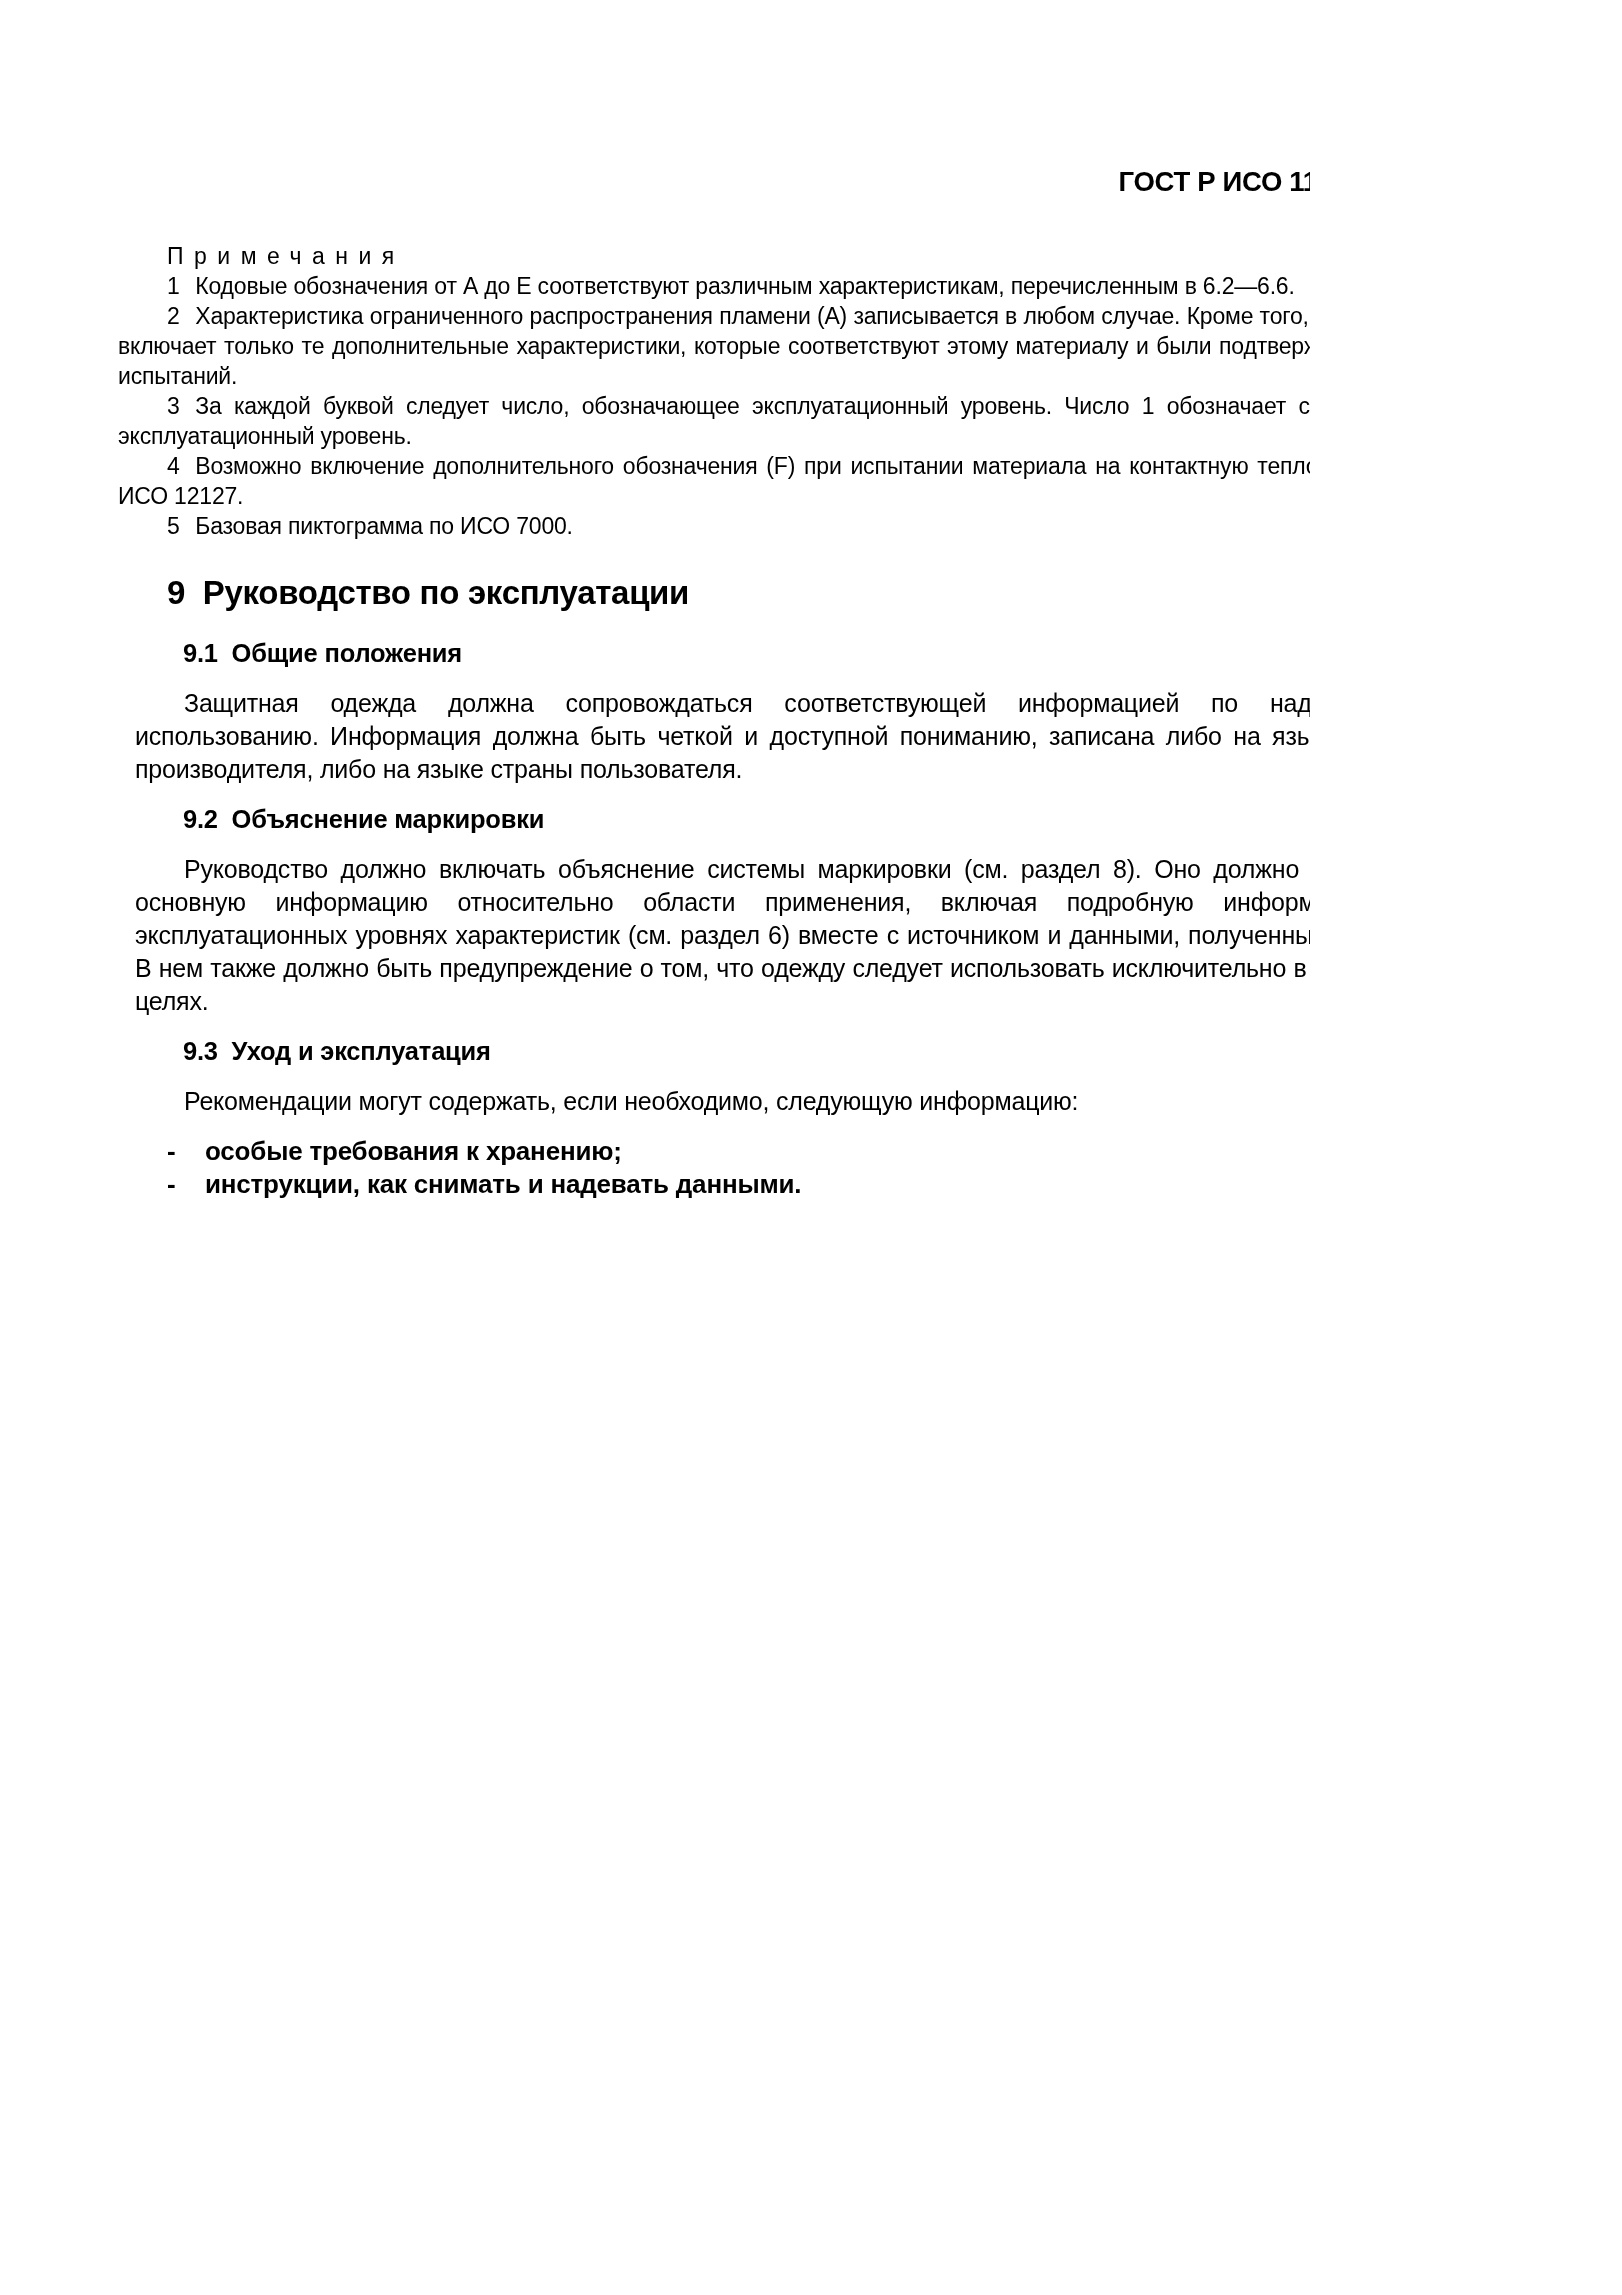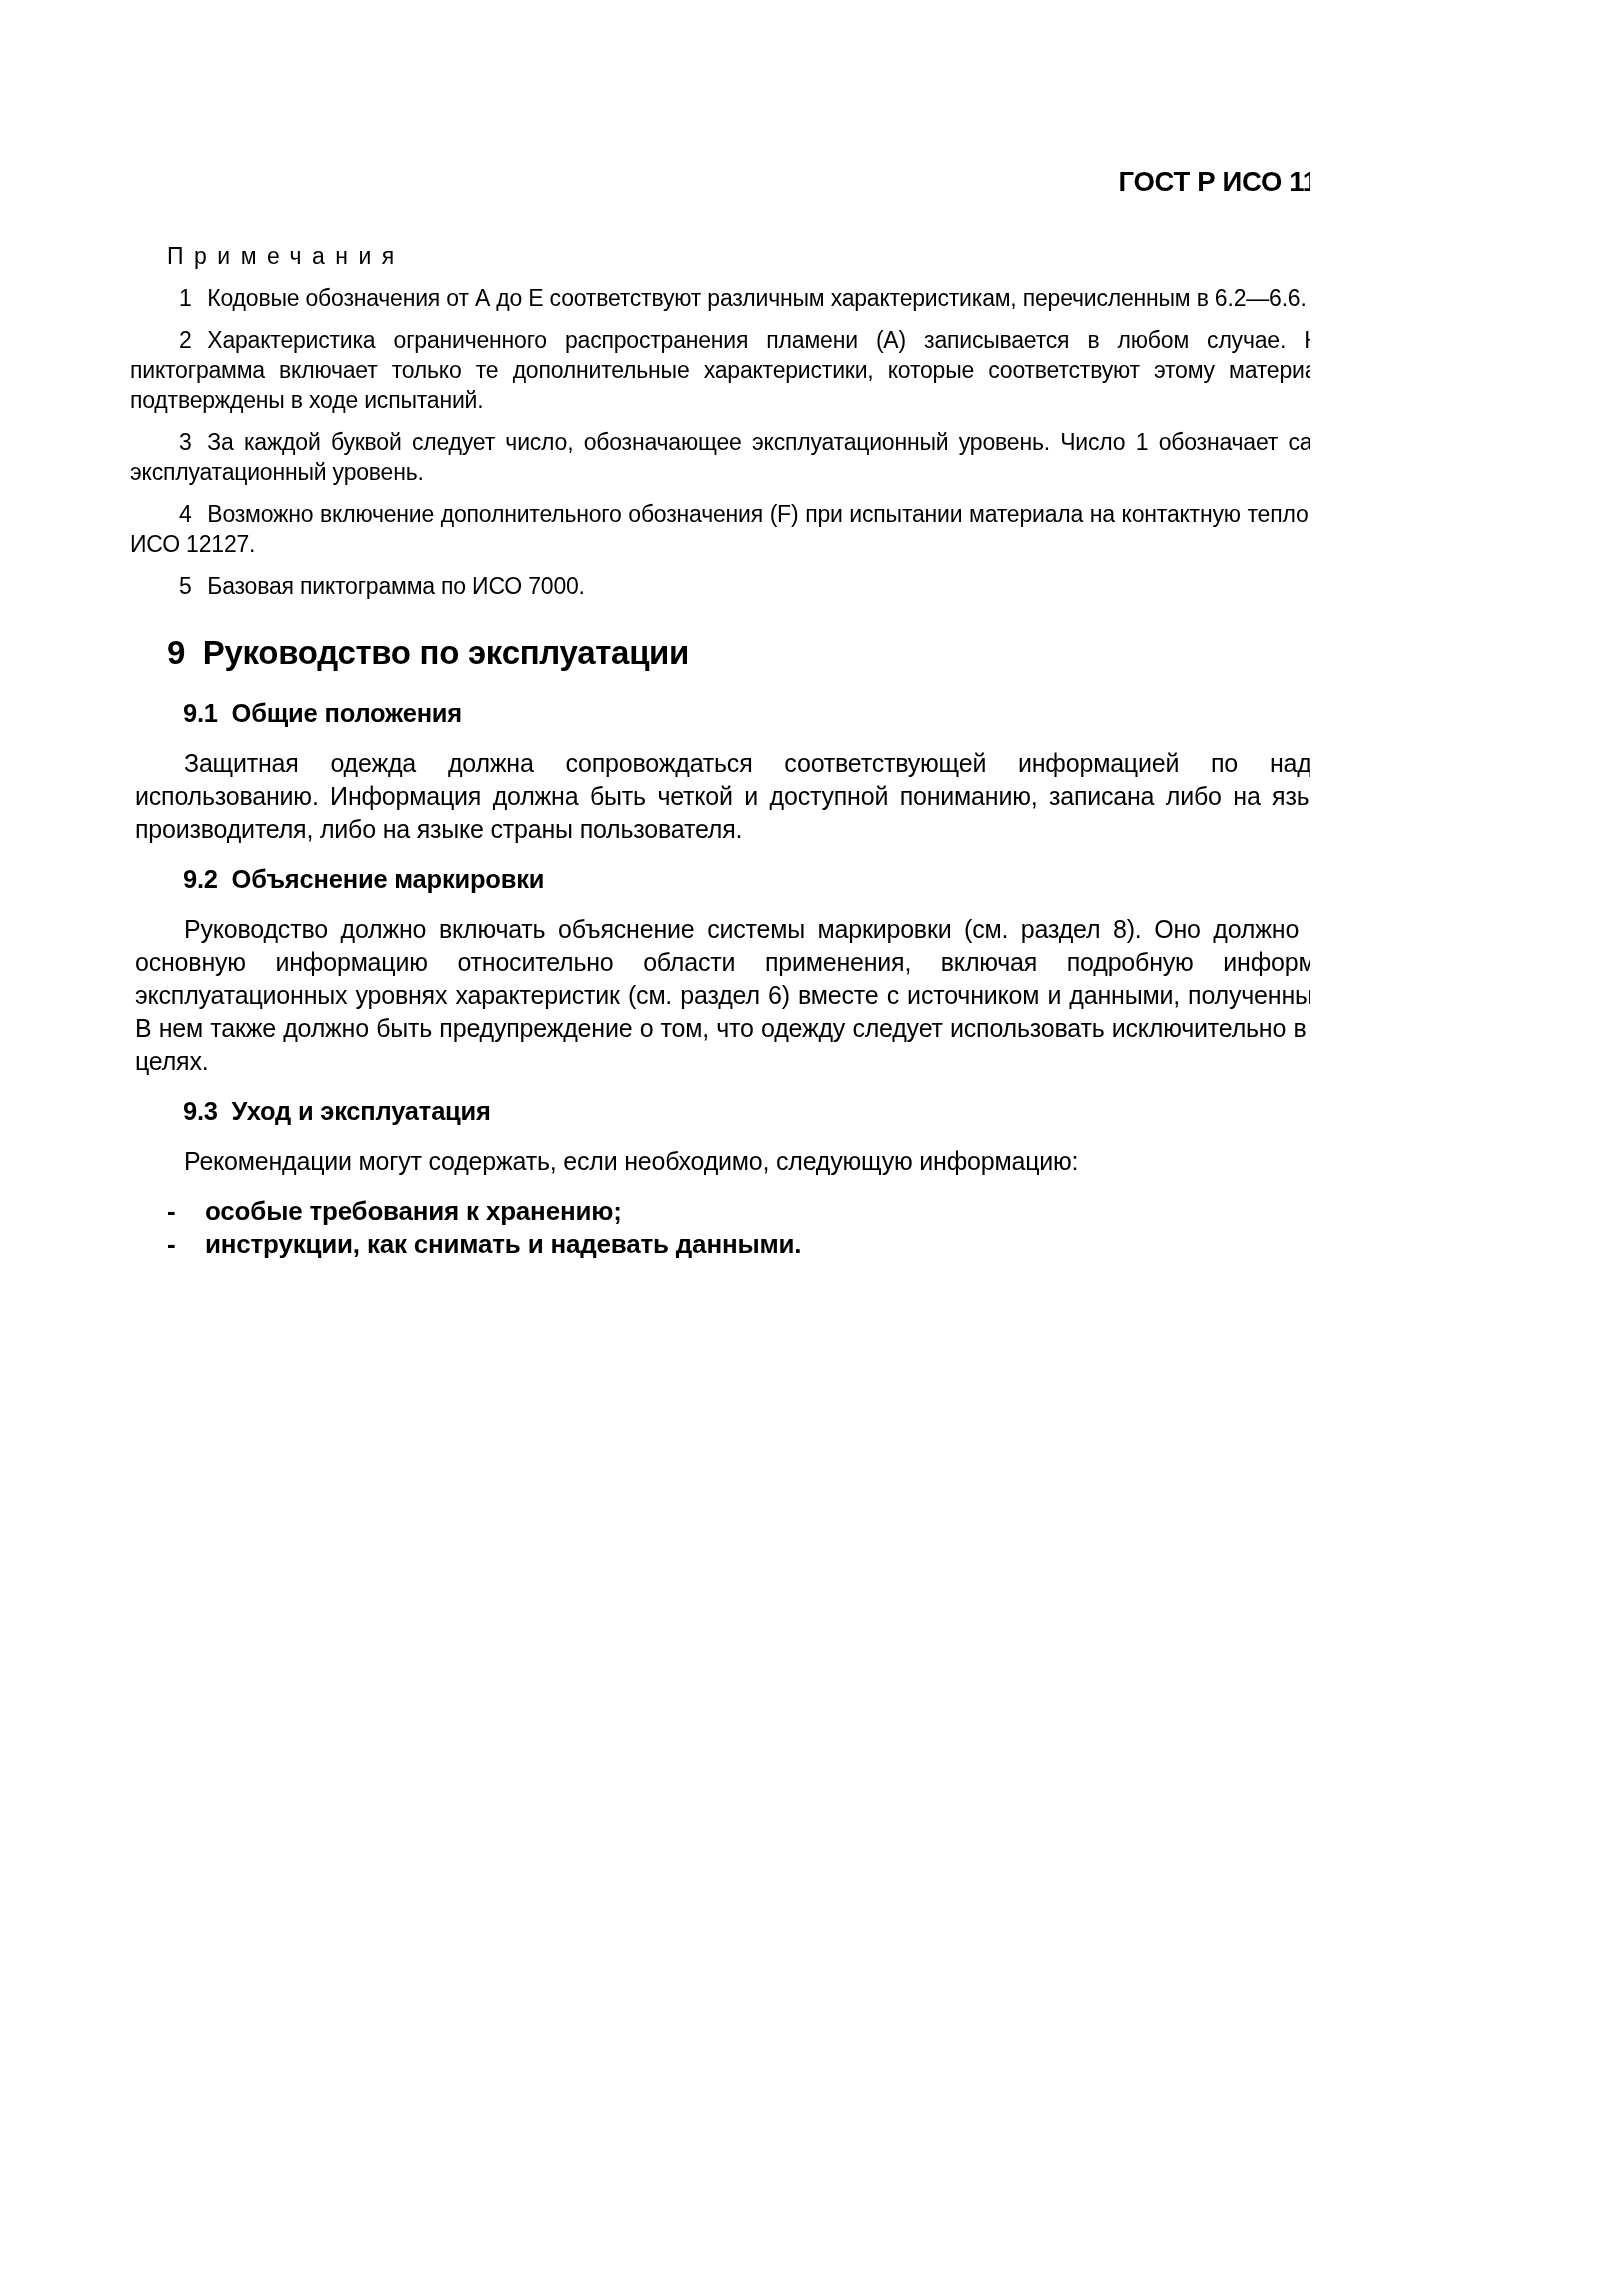--- a/index.html
+++ b/index.html
@@ -30,21 +30,21 @@
     margin-top: 44px;
     font-size: 23px;
     line-height: 30px;
     letter-spacing: -0.2px;
   }
   .notes-title {
     padding-left: 49px;
     letter-spacing: 10.5px;
   }
   p.note {
-    margin: 12px;
+    margin: 0;
     text-indent: 49px;
     text-align: justify;
   }
   .note-num { margin-right: 15.7px; }
   .sec-heading {
     margin: 33px 0 0 0;
     font-size: 33px;
     line-height: 37px;
     font-weight: bold;
     text-indent: 49px;

